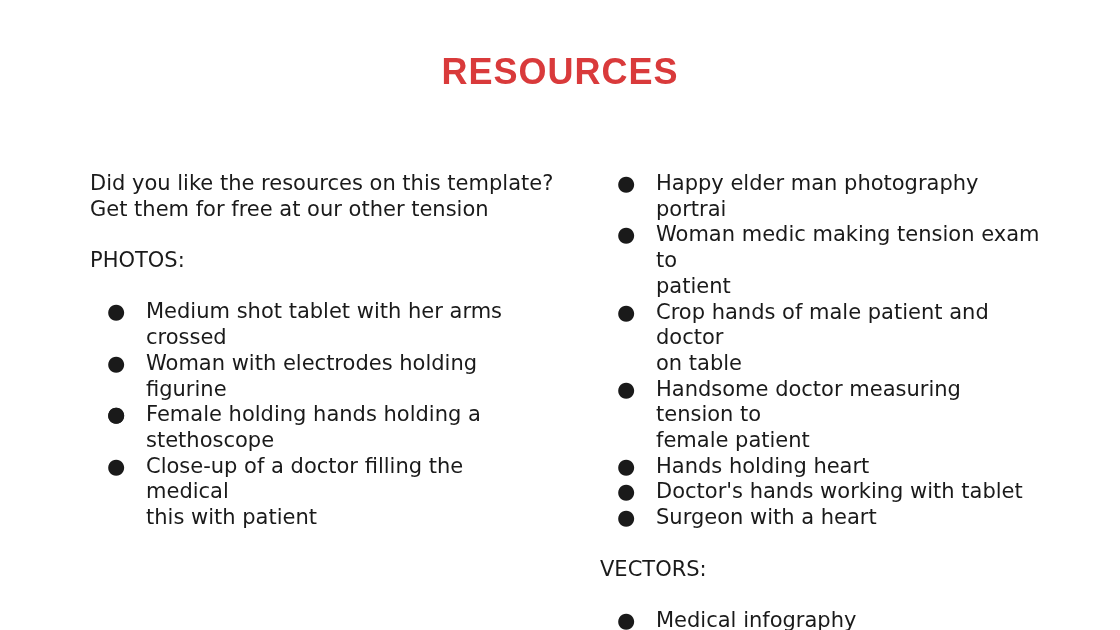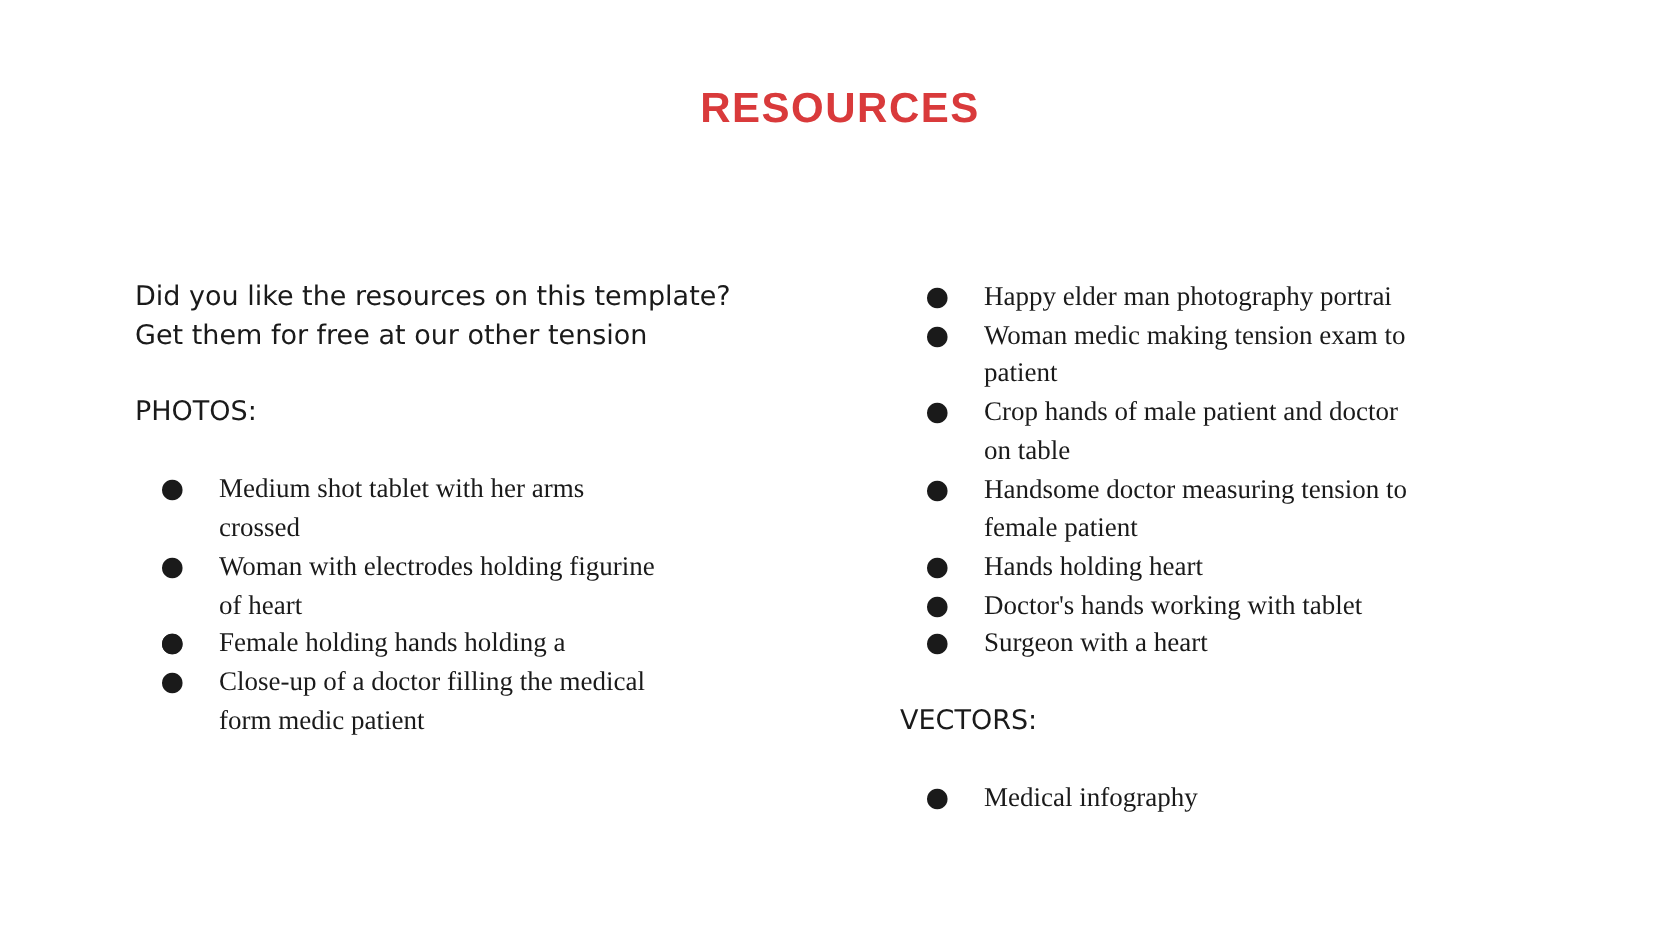--- a/index.html
+++ b/index.html
@@ -8,39 +8,39 @@
       background: #ffffff;
       font-family: "DejaVu Sans", sans-serif;
       color: #1a1a1a;
       position: relative;
     }
     .title {
       position: absolute; left: 0; top: 50px; width: 1120px;
       text-align: center;
       font-family: "Liberation Sans", sans-serif;
       font-weight: bold;
-      font-size: 28px;
+      font-size: 36px;
       letter-spacing: 1px;
       color: #d93a3b;
       line-height: 44px;
     }
     .col {
-      position: absolute; top: 185px;
-      font-size: 18px; line-height: 25.7px;
+      position: absolute; top: 171px;
+      font-size: 21px; line-height: 25.7px;
     }
     .col.left { left: 90px; width: 440px; }
     .col.right { left: 600px; width: 440px; }
     .line { margin: 0; white-space: nowrap; }
     .gap { height: 25.7px; }
     ul { list-style: none; margin: 0; padding: 0; }
     li { position: relative; padding-left: 56px; }
     li .bullet {
       position: absolute; left: 17px; top: 0;
     }
-    li .txt { display: block; font-family: Liberation Serif, serif; }
+    li .txt { display: block; }
   </style>
 </head>
 <body>
 
 <div class="title">RESOURCES</div>
 
 <div class="col left">
   <p class="line">Did you like the resources on this template?</p>
   <p class="line">Get them for free at our other tension</p>
   <div class="gap"></div>
@@ -48,33 +48,33 @@
   <div class="gap"></div>
   <ul>
     <li>
       <span class="bullet">●</span>
       <span class="txt">Medium shot tablet with her arms</span>
       <span class="txt">crossed</span>
     </li>
     <li>
       <span class="bullet">●</span>
       <span class="txt">Woman with electrodes holding figurine</span>
-      <span class="txt">of heart</span>
     </li>
     <li>
       <span class="bullet">●</span>
     </li>
     <li>
       <span class="bullet">●</span>
       <span class="txt">Female holding hands holding a</span>
+      <span class="txt">stethoscope</span>
     </li>
     <li>
       <span class="bullet">●</span>
       <span class="txt">Close-up of a doctor filling the medical</span>
-      <span class="txt">form medic patient</span>
+      <span class="txt">this with patient</span>
     </li>
   </ul>
 </div>
 
 <div class="col right">
   <ul>
     <li>
       <span class="bullet">●</span>
       <span class="txt">Happy elder man photography portrai</span>
     </li>

